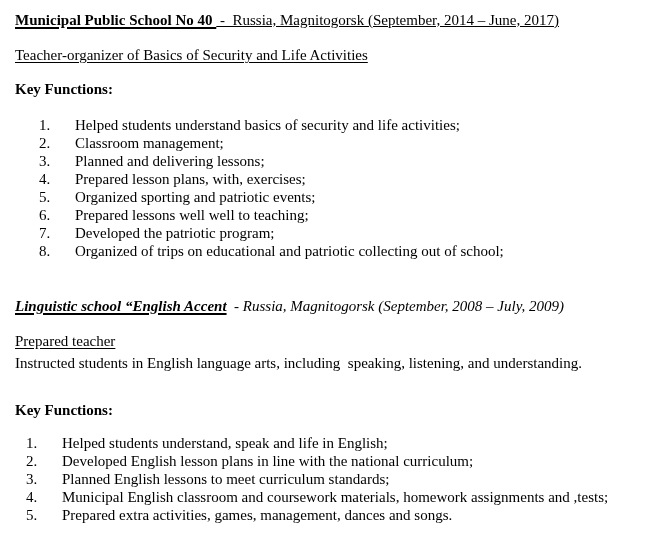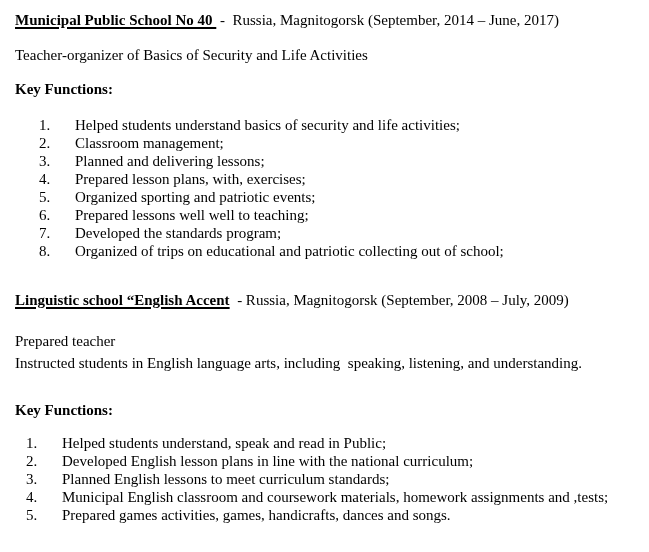--- a/index.html
+++ b/index.html
@@ -2,32 +2,32 @@
 <html><head>
 <meta charset="utf-8">
 <style>
   html, body { margin: 0; padding: 0; background: #ffffff; }
   body {
     width: 649px; height: 552px; position: relative; overflow: hidden;
     font-family: "Liberation Serif", serif; font-size: 15px; color: #000;
   }
   .line { position: absolute; left: 15px; white-space: nowrap; line-height: 18px; }
   .b { font-weight: bold; }
-  .u { text-underline-offset: 2px; text-align: right; }
+  .u { text-decoration: underline; text-underline-offset: 2px; text-align: right; }
   .bu { font-weight: bold; text-decoration: underline; text-decoration-thickness: 2px; text-underline-offset: 2px; }
   ol.list { position: absolute; margin: 0; padding: 0; list-style: none; }
   ol.list li { position: relative; height: 18px; line-height: 18px; white-space: nowrap; }
   ol.list .num { position: absolute; left: 0; }
   ol.list .txt { position: absolute; left: 36px; }
 </style>
 </head>
 <body>
 
 <div class="line" style="top:11px;">
-  <span class="bu">Municipal Public School No 40 </span><span style="white-space:pre;"> -  Russia, Magnitogorsk (September, 2014 – June, 2017)</span>
+  <span class="bu">Municipal Public School No 40 </span><span style="white-space:pre;text-decoration:underline;"> -  Russia, Magnitogorsk (September, 2014 – June, 2017)</span>
 </div>
 <div class="line u" style="top:46px;">Teacher-organizer of Basics of Security and Life Activities</div>
 <div class="line b" style="top:80px;">Key Functions:</div>
 
 <ol class="list" style="top:116px; left:39px;">
   <li>
       <span class="num">1.</span>
       <span class="txt">Helped students understand basics of security and life activities;</span>
     </li>
   <li>
@@ -45,49 +45,49 @@
   <li>
       <span class="num">5.</span>
       <span class="txt">Organized sporting and patriotic events;</span>
     </li>
   <li>
       <span class="num">6.</span>
       <span class="txt">Prepared lessons well well to teaching;</span>
     </li>
   <li>
       <span class="num">7.</span>
-      <span class="txt">Developed the standards program;</span>
+      <span class="txt">Developed the patriotic program;</span>
     </li>
   <li>
       <span class="num">8.</span>
       <span class="txt">Organized of trips on educational and patriotic collecting out of school;</span>
     </li>
 </ol>
 
-<div class="line" style="top:291px;">
+<div class="line" style="top:297px;font-style:italic;">
   <span class="bu">Linguistic school “English Accent</span><span style="white-space:pre;">  - Russia, Magnitogorsk (September, 2008 – July, 2009)</span>
 </div>
 <div class="line u" style="top:332px;">Prepared teacher</div>
 <div class="line" style="top:354px; white-space:pre;">Instructed students in English language arts, including  speaking, listening, and understanding.</div>
 <div class="line b" style="top:401px;">Key Functions:</div>
 
 <ol class="list" style="top:434px; left:26px;">
   <li>
       <span class="num">1.</span>
-      <span class="txt">Helped students understand, speak and read in Public;</span>
+      <span class="txt">Helped students understand, speak and life in English;</span>
     </li>
   <li>
       <span class="num">2.</span>
       <span class="txt">Developed English lesson plans in line with the national curriculum;</span>
     </li>
   <li>
       <span class="num">3.</span>
       <span class="txt">Planned English lessons to meet curriculum standards;</span>
     </li>
   <li>
       <span class="num">4.</span>
       <span class="txt">Municipal English classroom and coursework materials, homework assignments and ,tests;</span>
     </li>
   <li>
       <span class="num">5.</span>
-      <span class="txt">Prepared games activities, games, handicrafts, dances and songs.</span>
+      <span class="txt">Prepared extra activities, games, management, dances and songs.</span>
     </li>
 </ol>
 
 </body></html>

